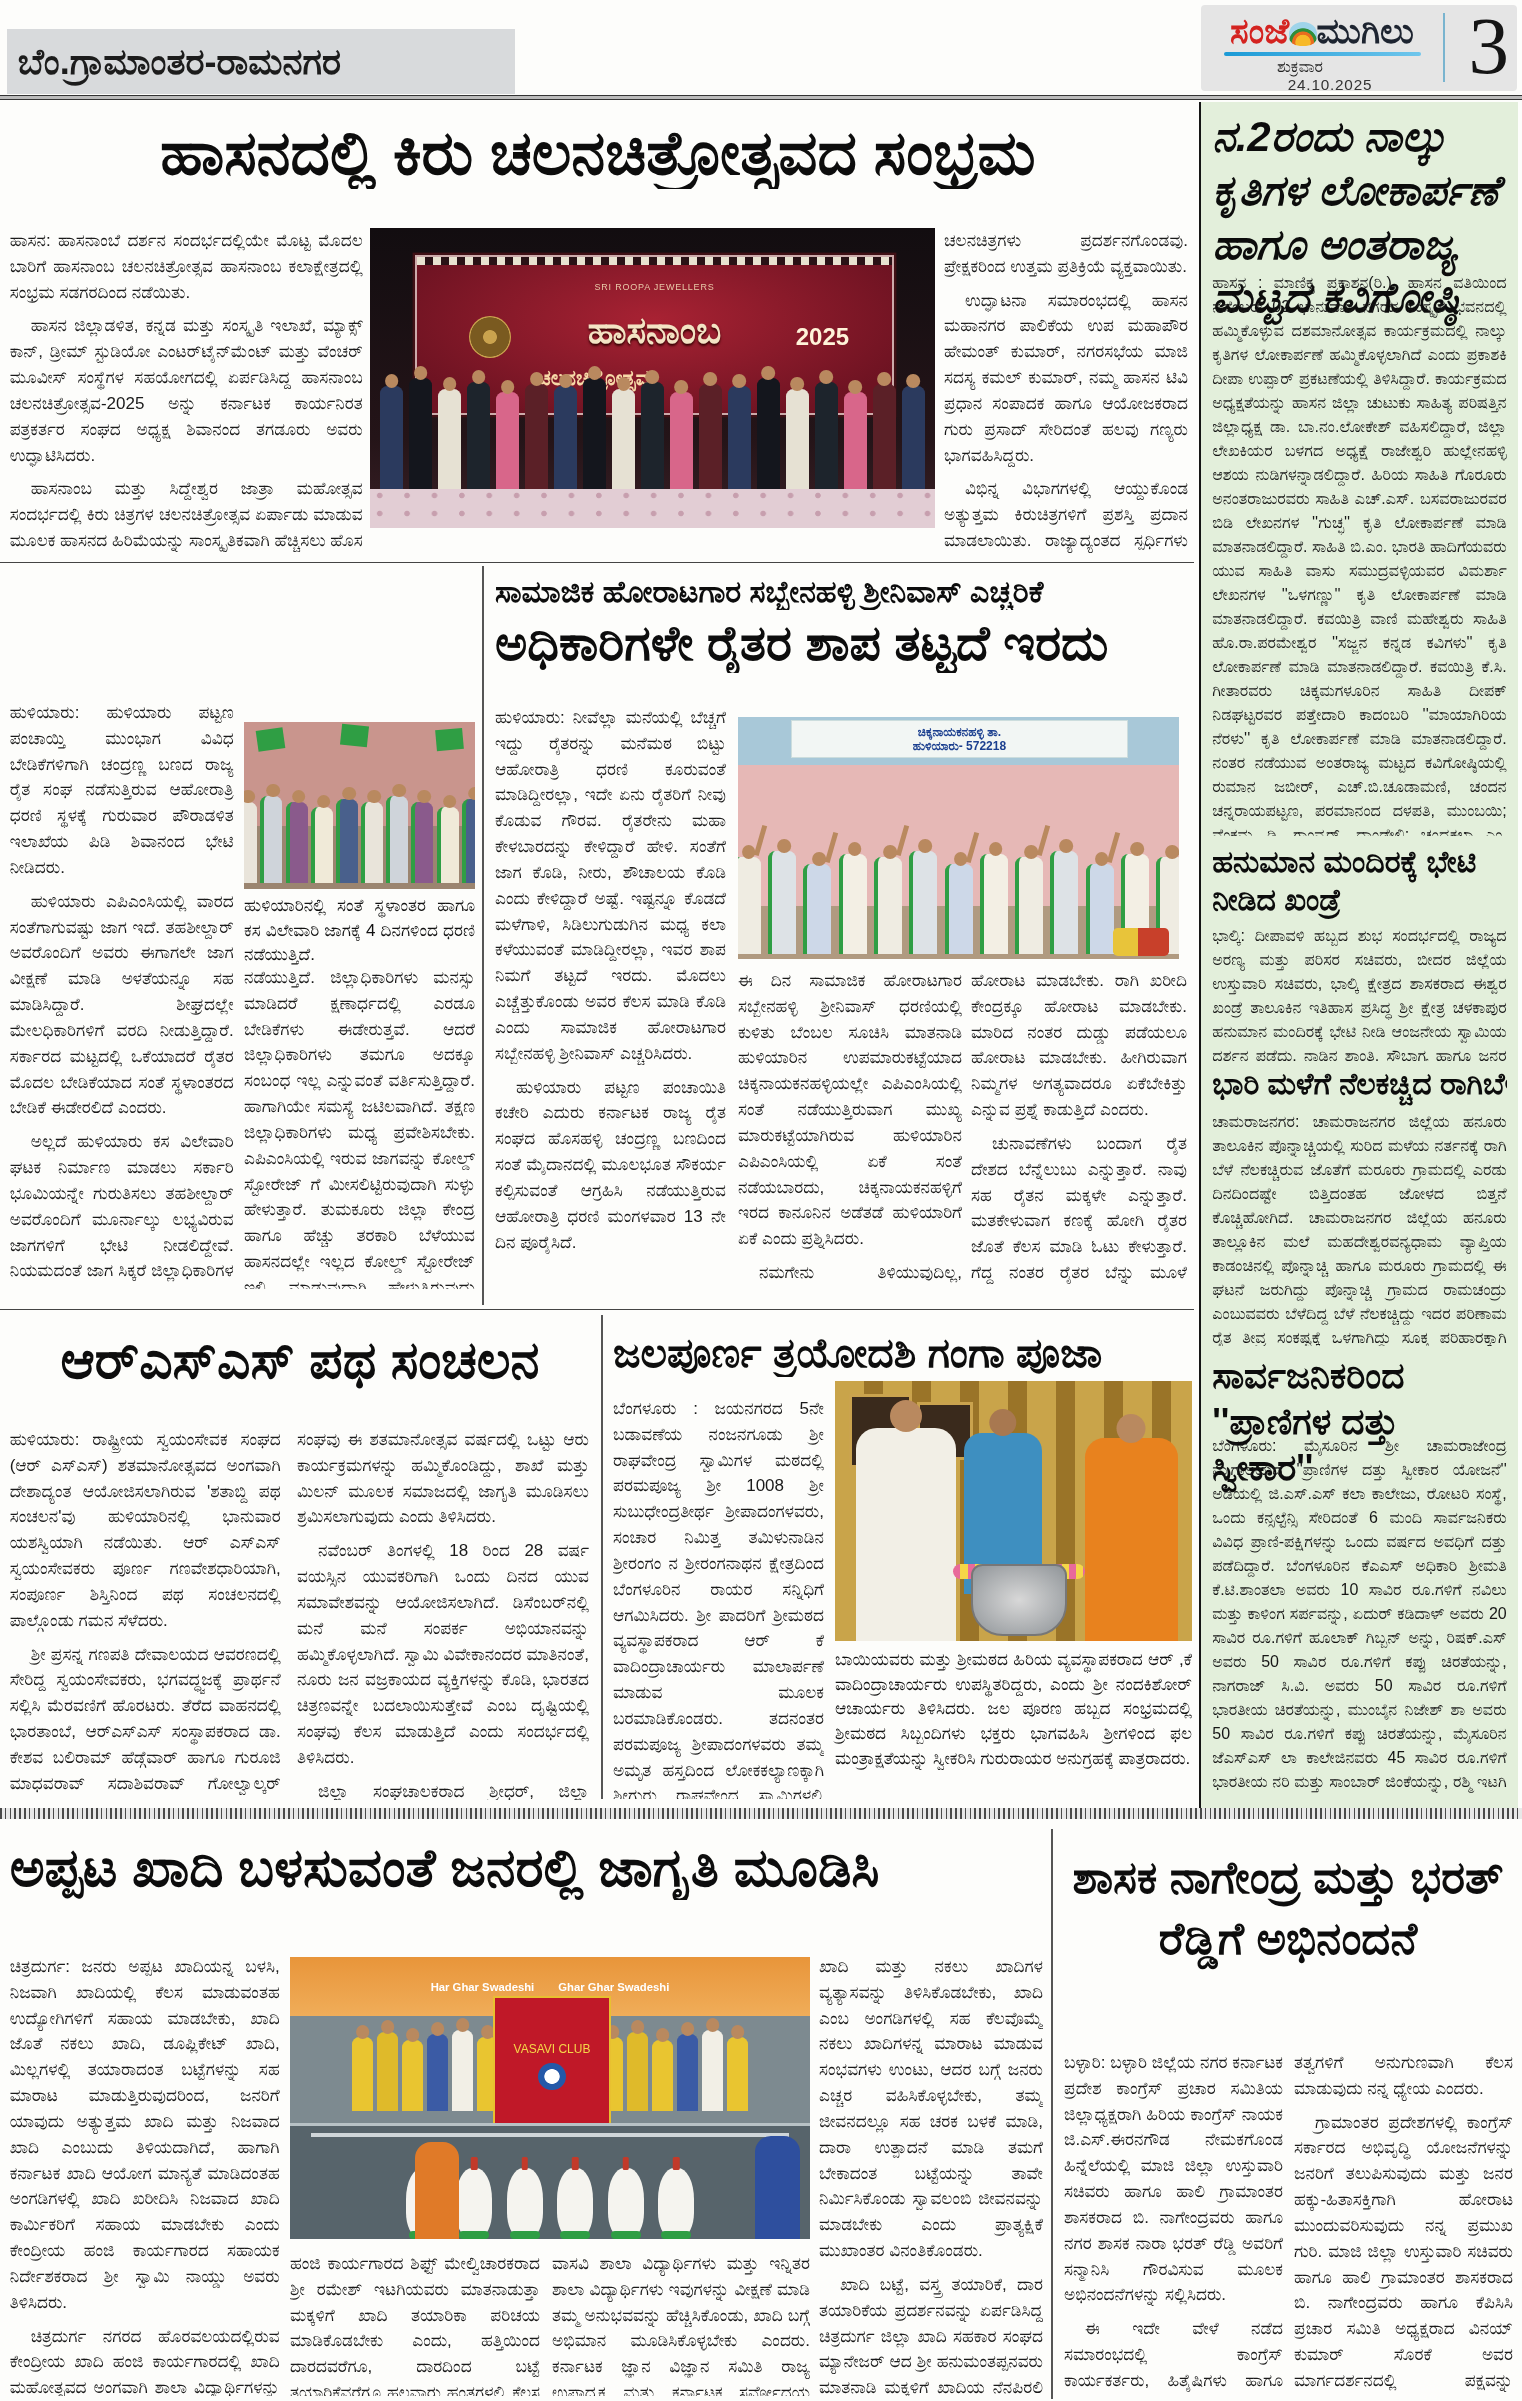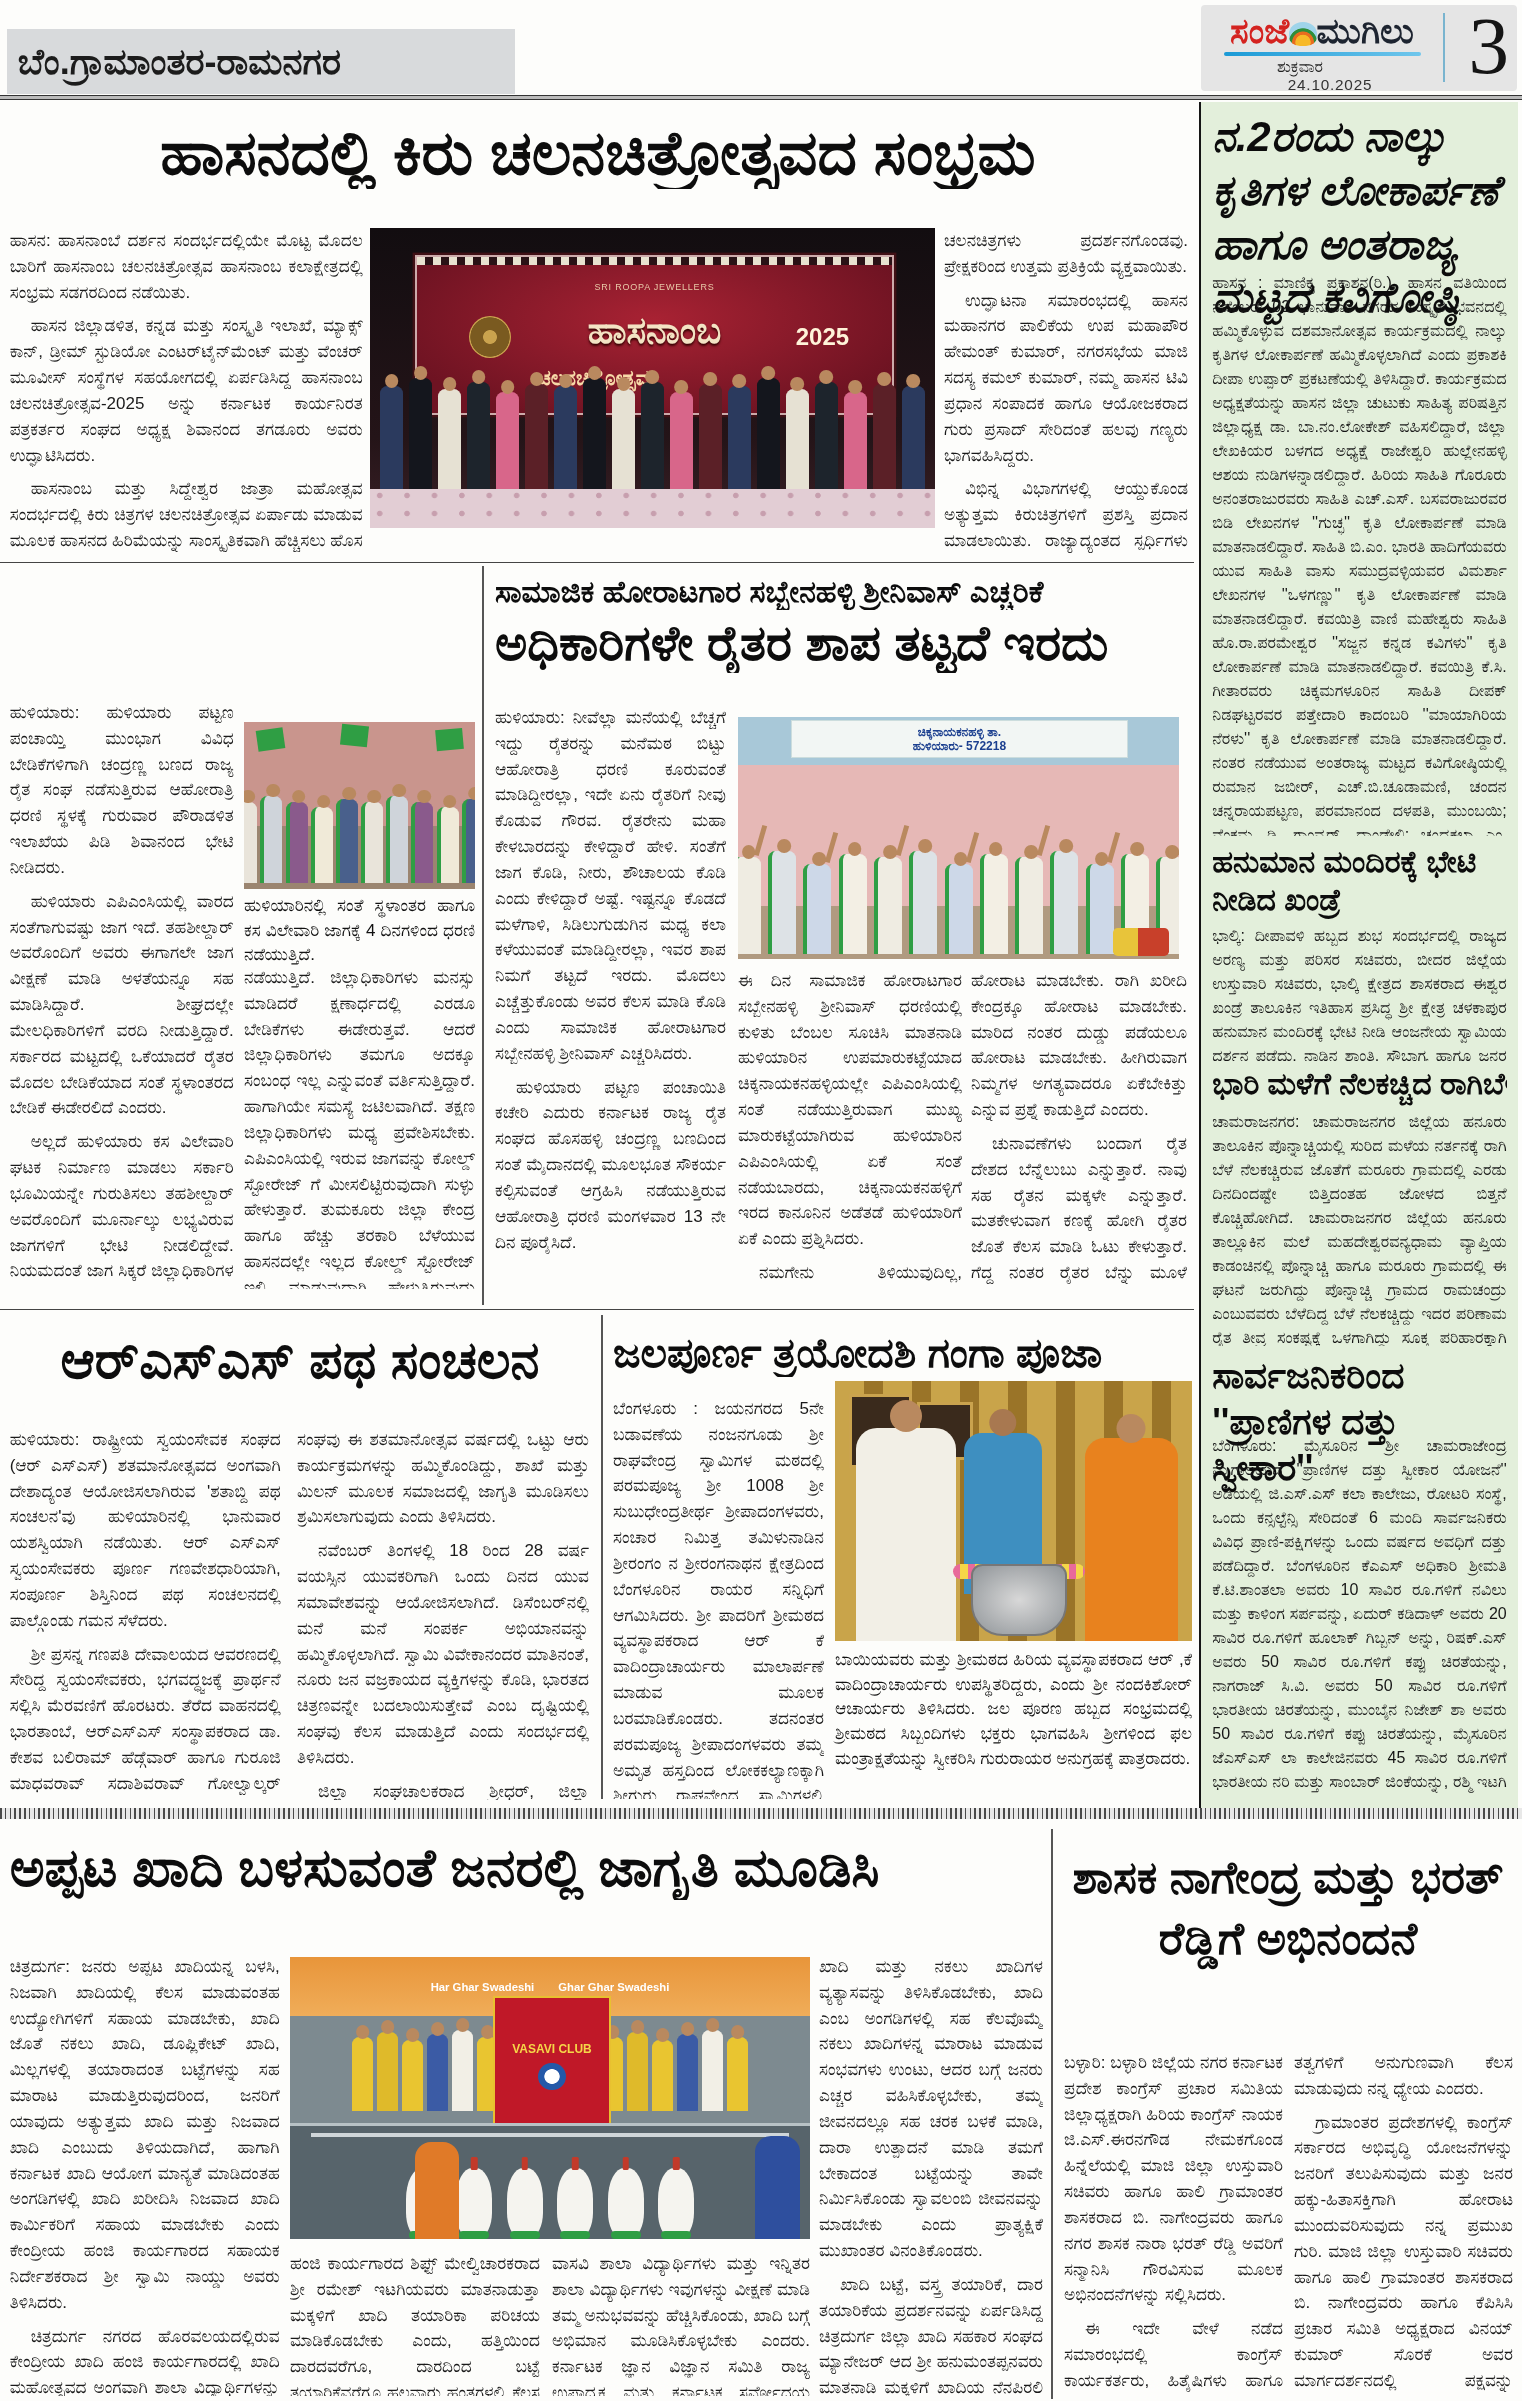--- a/index.html
+++ b/index.html
@@ -92,21 +92,21 @@
   
   #ph-khadi{left:290px;top:1957px;width:520px;height:282px;background:#7d8a90;overflow:hidden;}
   #ph-khadi .top-banner{position:absolute;left:0;top:0;width:100%;height:21%;background:linear-gradient(#e8953a,#f0ad59);display:flex;align-items:center;justify-content:center;gap:24px;font-size:11.3px;font-weight:bold;color:#fff;}
   #ph-khadi .crowd{left:0;right:0;top:23%;height:89px;gap:4px;}
   #ph-khadi .person{width:21px;height:74px;}
   #ph-khadi .person:nth-child(5n+1){background:#e9c530;}
   #ph-khadi .person:nth-child(5n+2){background:#dfba2a;height:79px;}
   #ph-khadi .person:nth-child(5n+3){background:#e9c530;height:71px;}
   #ph-khadi .person:nth-child(5n+4){background:#3b5ba5;height:77px;}
   #ph-khadi .person:nth-child(5n+5){background:#f2efe6;height:81px;}
-  #ph-khadi .club-banner{position:absolute;left:39%;top:14%;width:22%;height:48%;background:#c01828;border:2.4px solid #e8c030;display:flex;flex-direction:column;align-items:center;justify-content:center;font-size:12px;font-weight:bold;color:#f5d648;text-align:center;}
+  #ph-khadi .club-banner{position:absolute;left:39%;top:14%;width:22%;height:48%;background:#c01828;border:2.4px solid #e8c030;display:flex;flex-direction:column;align-items:center;justify-content:center;font-size:12px;font-weight:normal;color:#f5d648;text-align:center;}
   #ph-khadi .club-banner .v{width:27.4px;height:27.4px;border-radius:50%;background:radial-gradient(#fff 0 7.3px,#2458a8 8px);margin-top:6.5px;}
   #ph-khadi .machine{position:absolute;left:0;bottom:0;width:100%;height:40%;background:#57646b;border-top:3.2px solid #b8c2c6;}
   #ph-khadi .bar{position:absolute;left:4%;top:6.5px;width:92%;height:4px;background:#cfd6d9;}
   #ph-khadi .spools{position:absolute;left:0;right:0;bottom:1.6px;display:flex;justify-content:center;gap:14.5px;align-items:flex-end;}
   #ph-khadi .spools .person{width:36px;height:69px;border-radius:45% 45% 35% 35%;background:#f5f4ef;}
   #ph-khadi .spools .person::before{content:'';position:absolute;top:-11.3px;left:50%;transform:translateX(-50%);width:6.5px;height:13px;border-radius:1.6px;background:#c23a2a;}
   #ph-khadi .spools .person::after{content:'';position:absolute;bottom:-1.6px;left:8%;width:84%;height:8px;border-radius:4px;background:#2f9e44;}
   #ph-khadi .sari-l{position:absolute;left:24%;bottom:0;width:44px;height:97px;background:#e07a28;border-radius:16px 16px 0 0;}
   #ph-khadi .sari-r{position:absolute;right:2%;bottom:0;width:45px;height:103px;background:#2e4f9e;border-radius:16px 16px 0 0;}
 </style>

